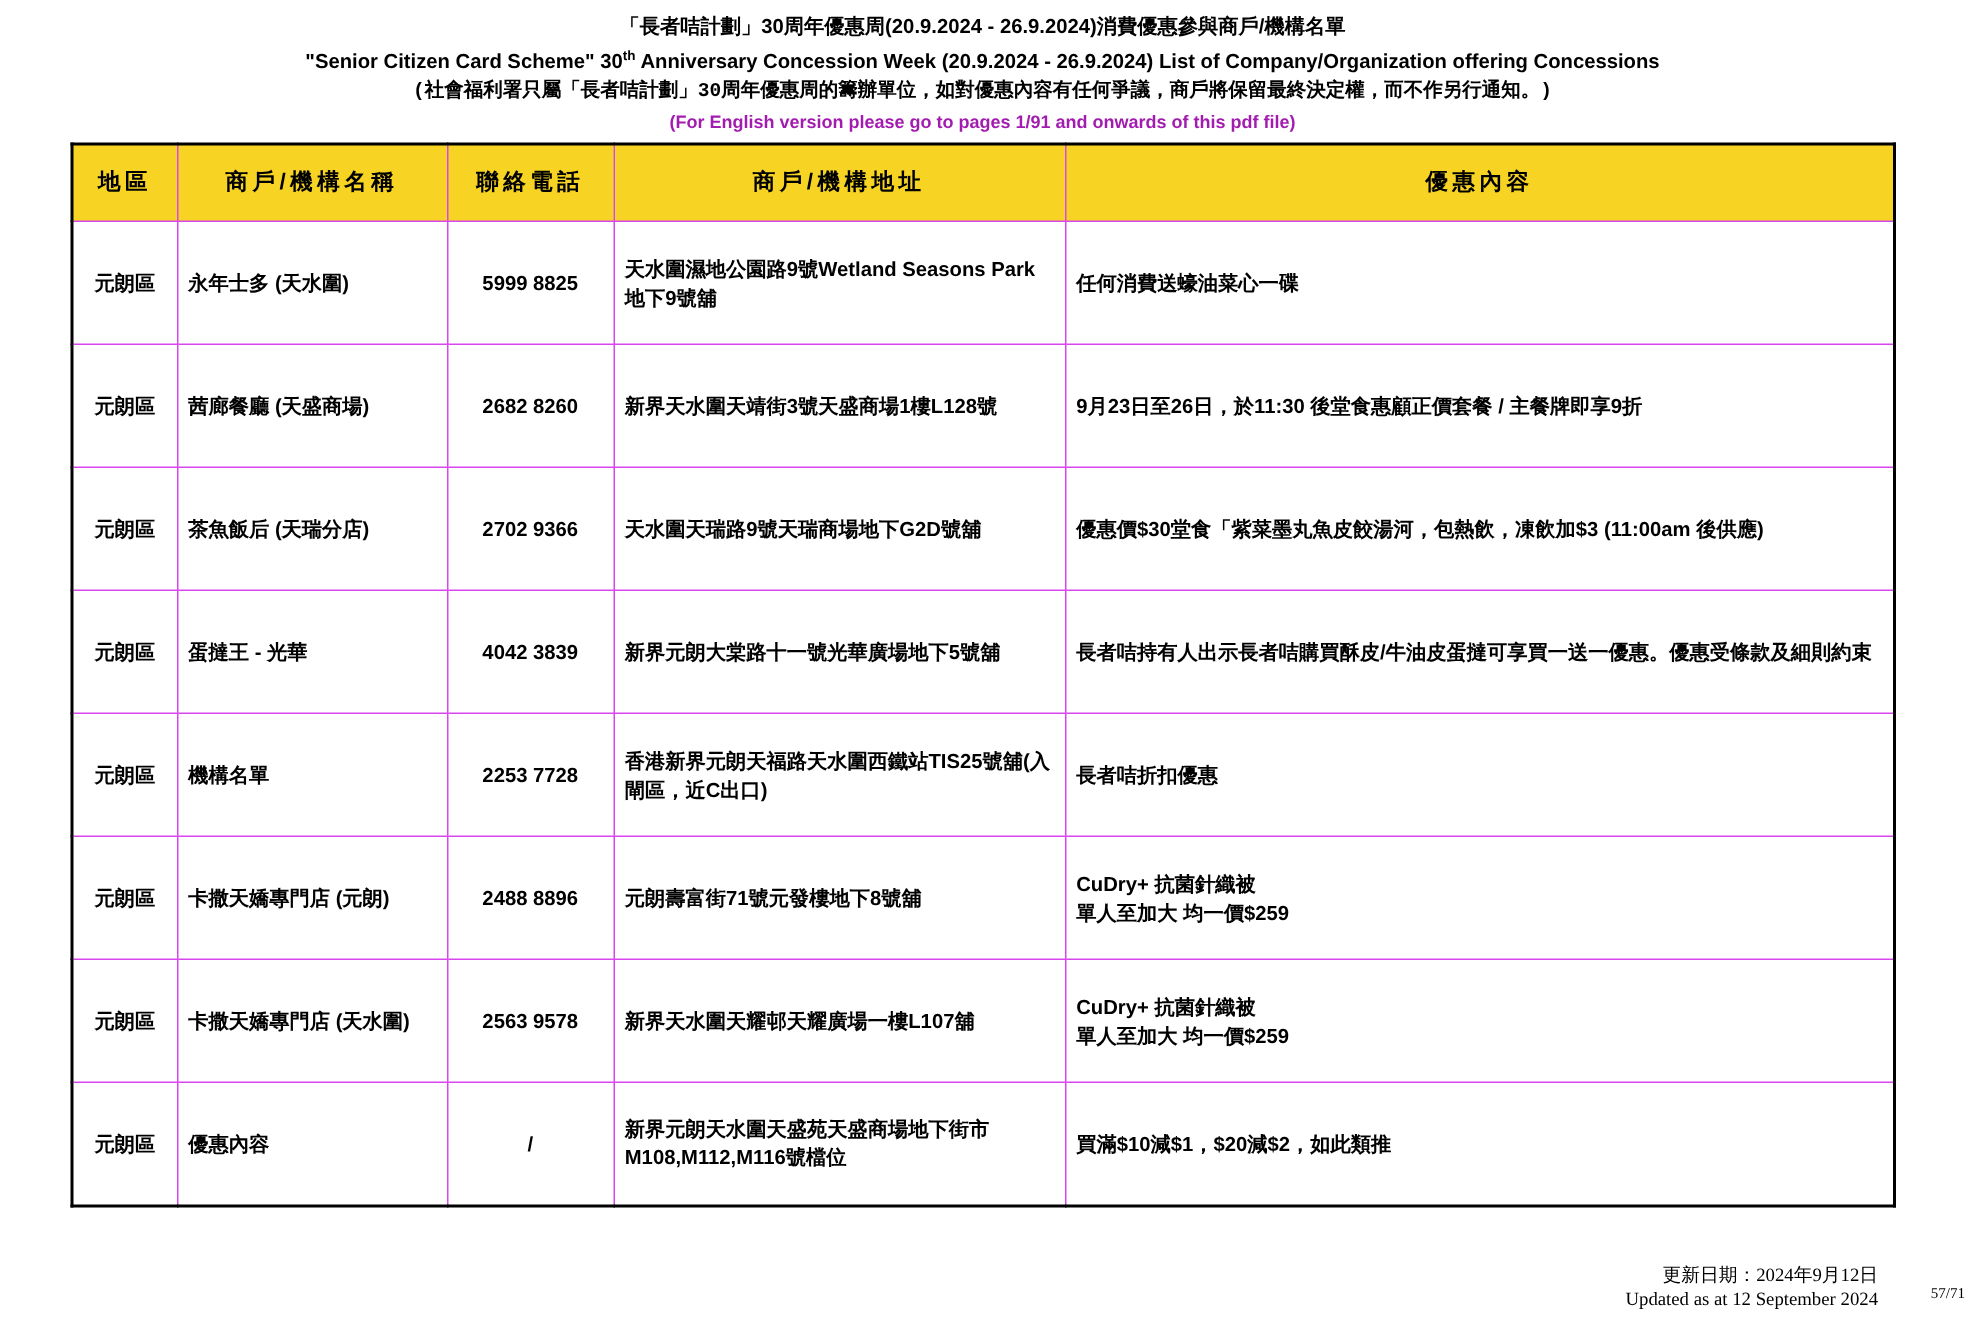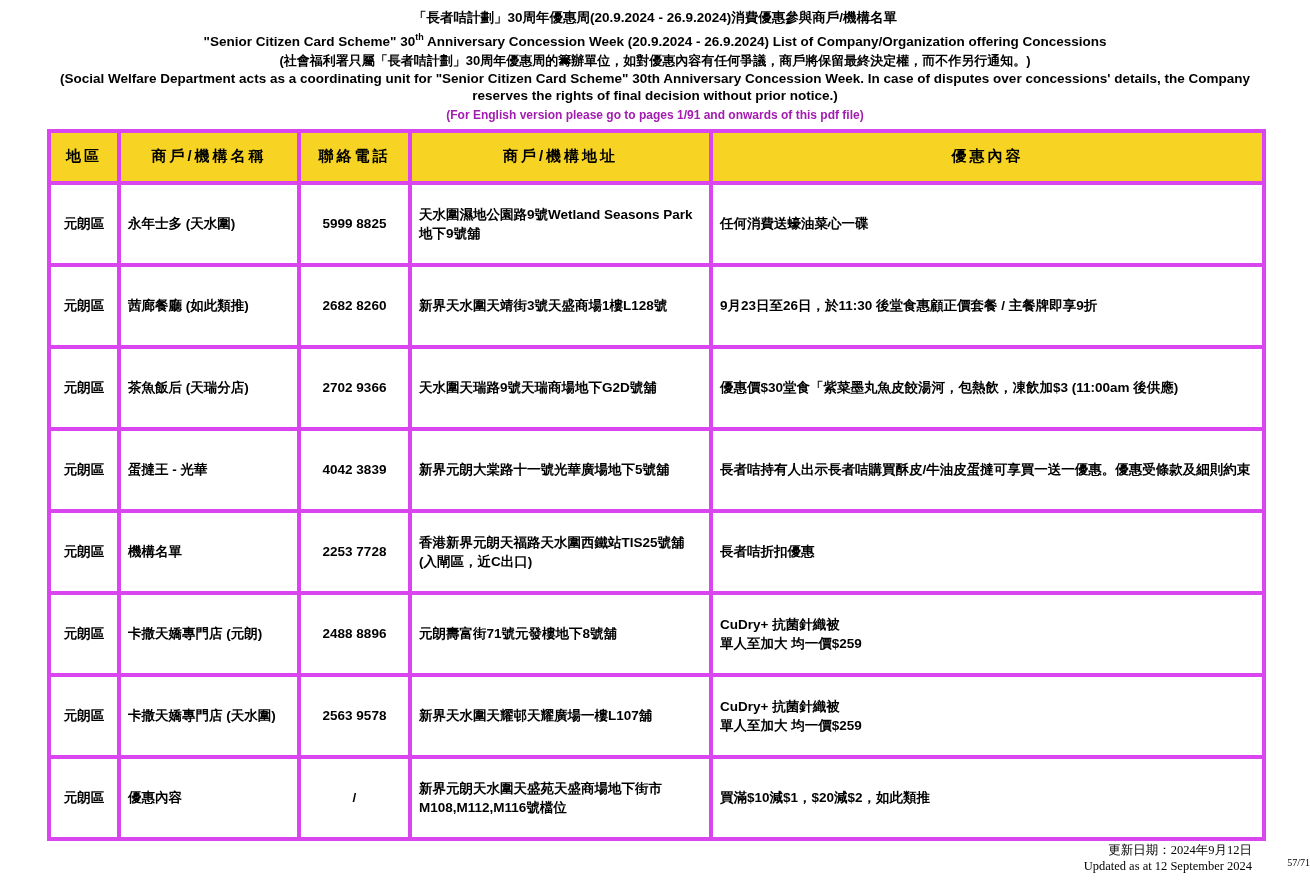--- a/index.html
+++ b/index.html
@@ -11,37 +11,37 @@
     color: #000;
   }
   .doc-header {
     padding-top: 8px;
     text-align: center;
     font-weight: bold;
   }
   .title-zh { font-size: 13.5px; line-height: 19px; }
   .title-en { font-size: 13.5px; line-height: 19px; margin-top: 1px; }
   .title-en sup { font-size: 9px; text-align: center; }
-  .note-zh { font-size: 13px; line-height: 19px; }
+  .note-zh { font-size: 13px; line-height: 19px; font-family: Liberation Mono, monospace; }
   .note-en {
     font-size: 13.5px; line-height: 17px;
     max-width: 1230px; margin: 0 auto;
   }
   .note-red {
     color: #a21caf; font-size: 12px; line-height: 19px; margin-top: 2px;
   }
   table.main {
     border-collapse: collapse;
     table-layout: fixed;
     margin: 4px 0 0 47px;
     width: 1215px;
     border: 2px solid #000;
   }
   table.main th, table.main td {
-    border: 4px solid #d946ef;
+    border: 1px solid #d946ef;
     vertical-align: middle;
     font-weight: bold;
     margin-left: 24px;
   }
   table.main th {
     background: #f7d423;
     height: 52px;
     font-size: 15px;
     letter-spacing: 3px;
     text-align: center;
@@ -73,21 +73,20 @@
     line-height: 16px;
   }
 </style>
 </head>
 <body>
 
 <div class="doc-header">
   <div class="title-zh">「長者咭計劃」30周年優惠周(20.9.2024 - 26.9.2024)消費優惠參與商戶/機構名單</div>
   <div class="title-en"><span>"Senior Citizen Card Scheme" 30</span><sup>th</sup><span> Anniversary Concession Week (20.9.2024 - 26.9.2024) List of Company/Organization offering Concessions</span></div>
   <div class="note-zh">(社會福利署只屬「長者咭計劃」30周年優惠周的籌辦單位，如對優惠內容有任何爭議，商戶將保留最終決定權，而不作另行通知。)</div>
-  <div class="note-en">(Social Welfare Department acts as a coordinating unit for "Senior Citizen Card Scheme" 30th Anniversary Concession Week. In case of disputes over concessions'  details, the Company reserves the rights of final decision without prior notice.)</div>
   <div class="note-red">(For English version please go to pages 1/91 and onwards of this pdf file)</div>
 </div>
 
 <table class="main">
   <colgroup>
     <col style="width:70px">
     <col style="width:180px">
     <col style="width:111px">
     <col style="width:301px">
     <col style="width:553px">
@@ -104,21 +103,21 @@
   <tbody>
     <tr>
       <td class="c-district">元朗區</td>
       <td>永年士多 (天水圍)</td>
       <td class="c-phone">5999 8825</td>
       <td>天水圍濕地公園路9號Wetland Seasons Park地下9號舖</td>
       <td>任何消費送蠔油菜心一碟</td>
     </tr>
     <tr>
       <td class="c-district">元朗區</td>
-      <td>茜廊餐廳 (如此類推)</td>
+      <td>茜廊餐廳 (天盛商場)</td>
       <td class="c-phone">2682 8260</td>
       <td>新界天水圍天靖街3號天盛商場1樓L128號</td>
       <td>9月23日至26日，於11:30 後堂食惠顧正價套餐 / 主餐牌即享9折</td>
     </tr>
     <tr>
       <td class="c-district">元朗區</td>
       <td>茶魚飯后 (天瑞分店)</td>
       <td class="c-phone">2702 9366</td>
       <td>天水圍天瑞路9號天瑞商場地下G2D號舖</td>
       <td>優惠價$30堂食「紫菜墨丸魚皮餃湯河，包熱飲，凍飲加$3 (11:00am 後供應)</td>

